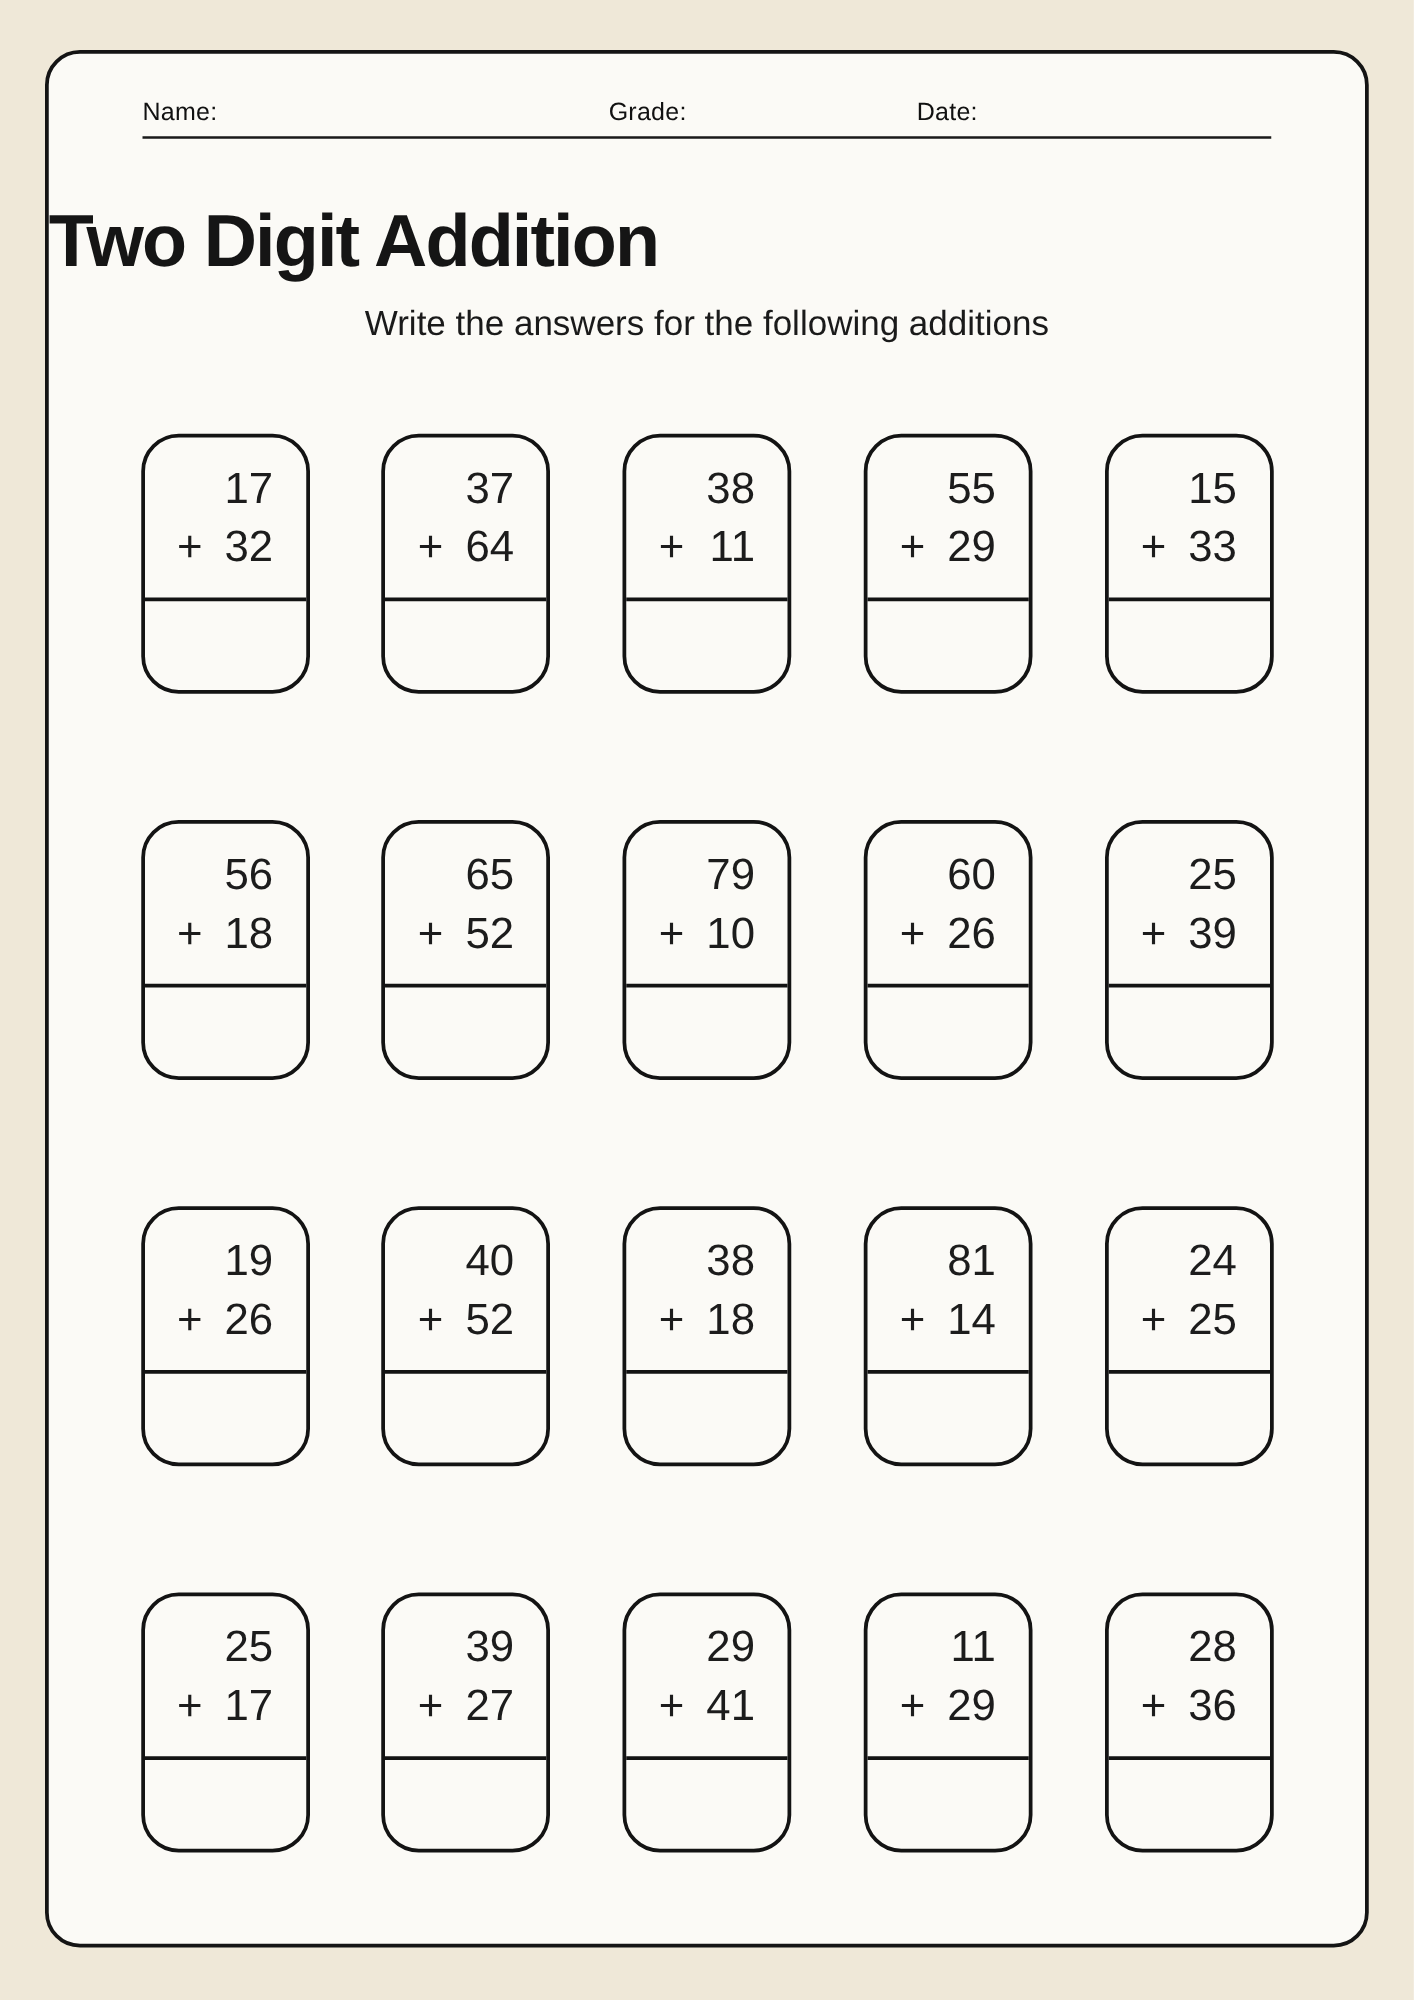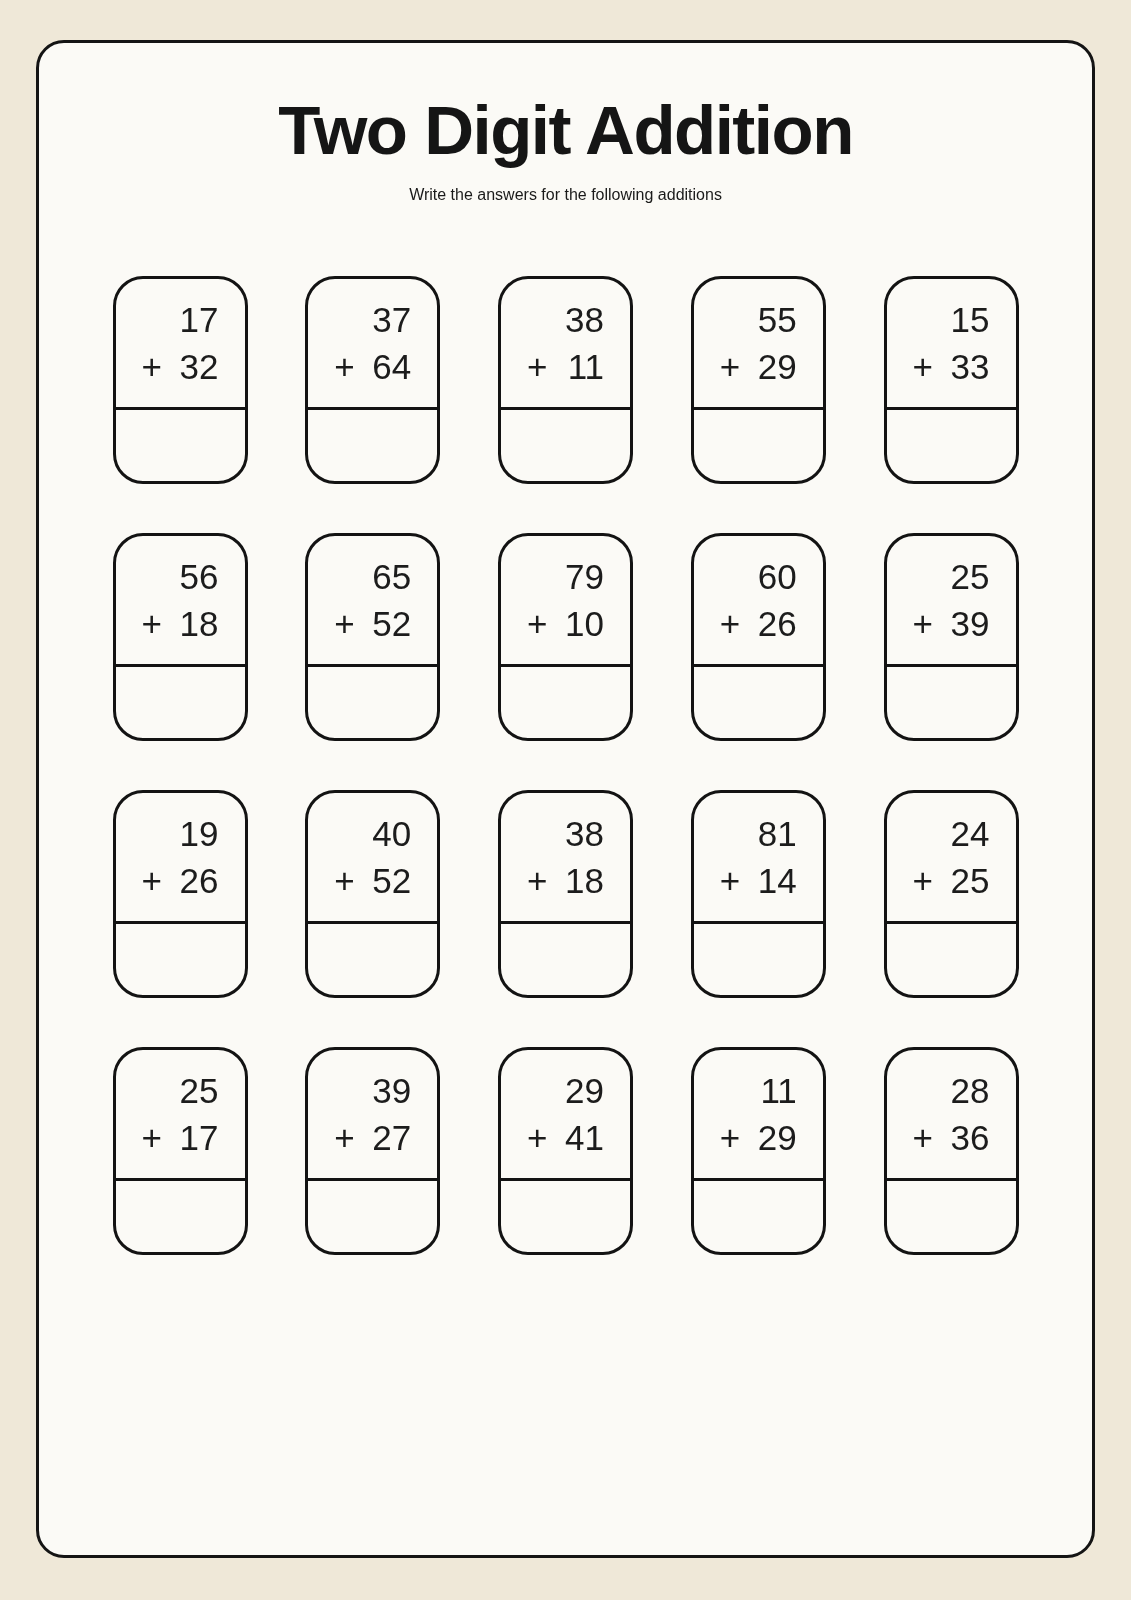--- a/index.html
+++ b/index.html
@@ -25,39 +25,39 @@
     height:32px;
     border-bottom:2px solid #1a1a1a;
   }
   .header .field { position:absolute; top:0; font-size:20px; letter-spacing:0.2px; color:#111; }
   .field-name  { left:0; }
   .field-grade { left:41.3%; }
   .field-date  { left:68.6%; }
   .field-blank { display:inline-block; width:60px; height:20px; vertical-align:middle; }
   .title {
     margin-top:48px;
-    text-align:center;
-    font-size:69px;
+    text-align:left;
+    font-size:59px;
     font-weight:bold;
     letter-spacing:-1.5px;
     color:#151515;
   }
   .subtitle {
     margin-top:16px;
     text-align:center;
-    font-size:16px;
+    font-size:28px;
     color:#1a1a1a;
   }
   .grid {
     width:906px;
     margin:72px auto 0 auto;
     display:grid;
     grid-template-columns:repeat(5, 135px);
     justify-content:space-between;
-    row-gap:49px;
+    row-gap:101px;
   }
   .card {
     width:135px; height:208px;
     border:3px solid #131313;
     border-radius:30px;
     background:transparent;
     display:flex;
     flex-direction:column;
   }
   .card-top {
@@ -77,20 +77,31 @@
     justify-content:space-between;
     align-items:baseline;
   }
   .answer-area { flex:1; border-radius:0 0 27px 27px; }
 </style>
 </head>
 <body>
 
 <div class="paper">
 
+  <div class="header">
+    <span class="field field-name">
+      <span>Name:</span><span class="field-blank"></span>
+    </span>
+    <span class="field field-grade">
+      <span>Grade:</span><span class="field-blank"></span>
+    </span>
+    <span class="field field-date">
+      <span>Date:</span><span class="field-blank"></span>
+    </span>
+  </div>
 
   <div class="title">Two Digit Addition</div>
   <div class="subtitle">Write the answers for the following additions</div>
 
   <div class="grid" id="problem-grid">
   <div class="card">
     <div class="card-top">
       <div class="operand-top">17</div>
       <div class="operand-row">
         <span>+</span>

